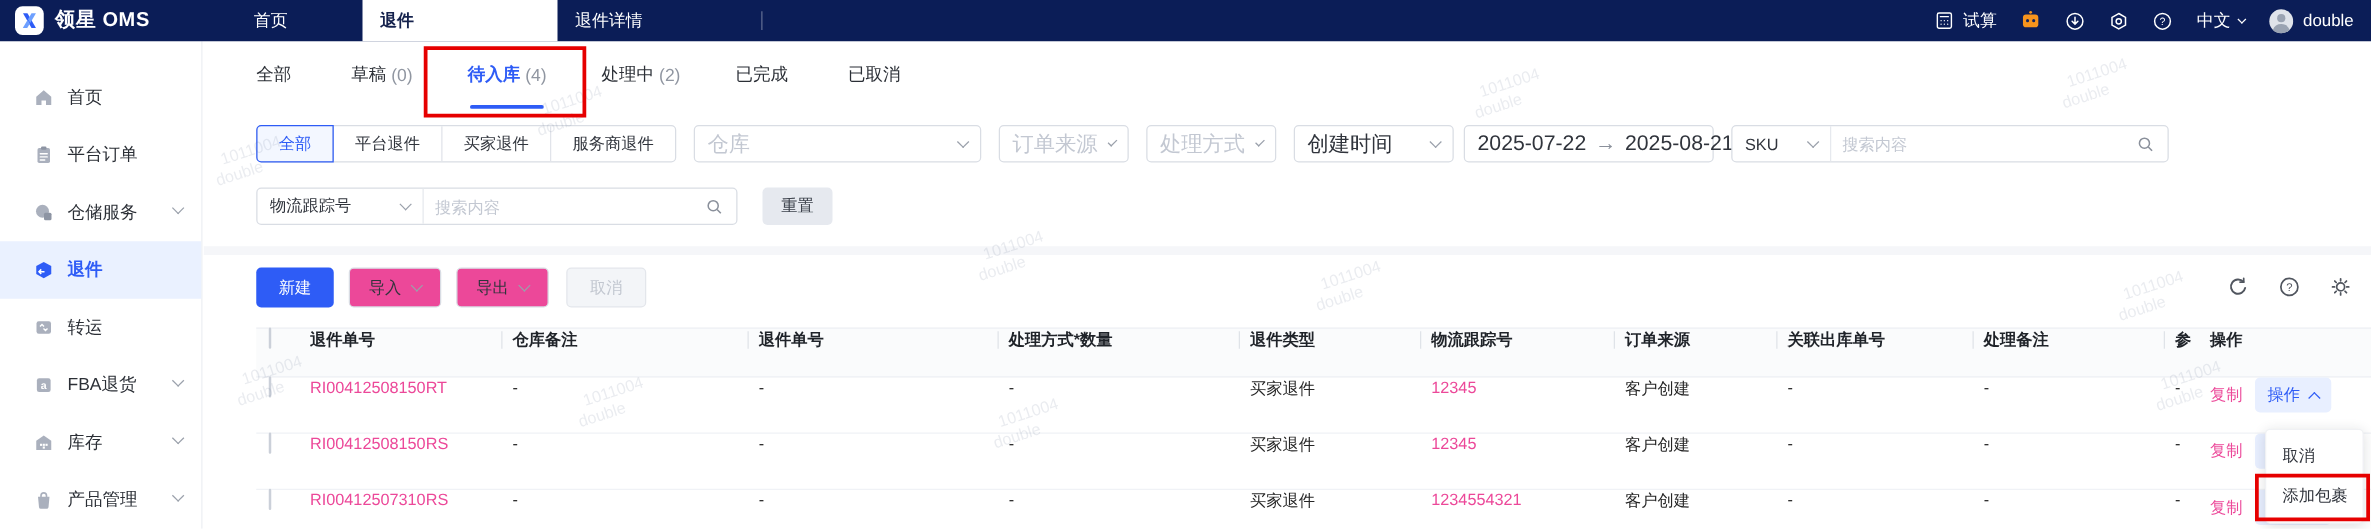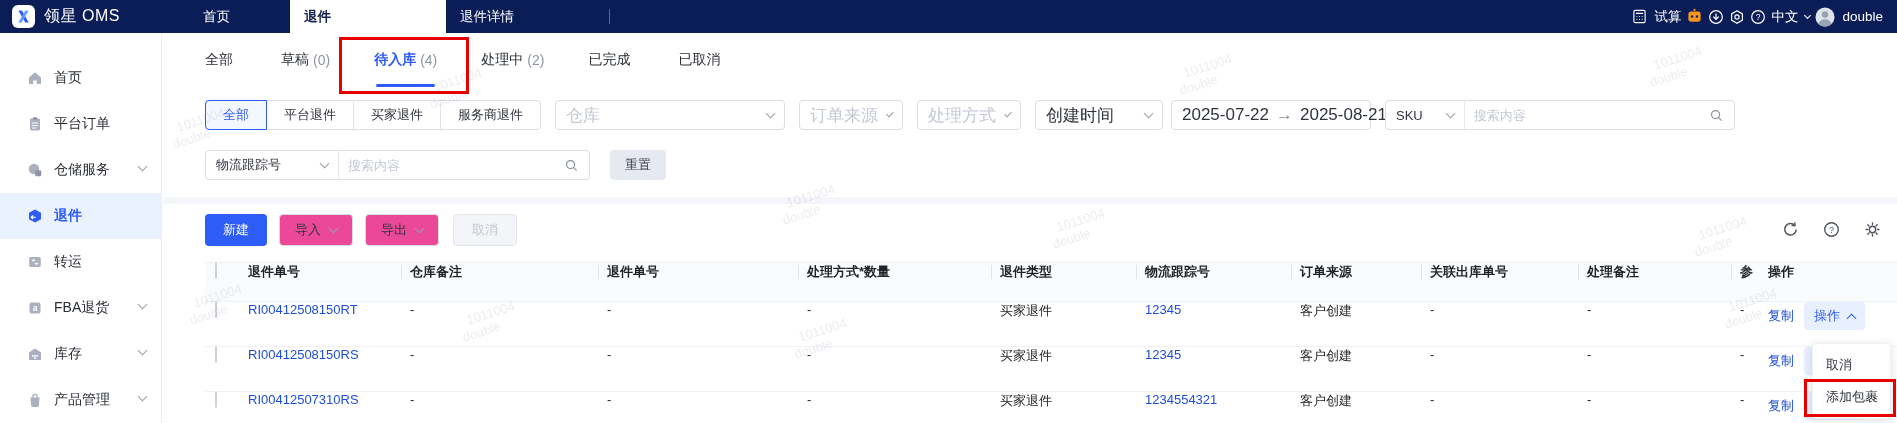--- a/index.html
+++ b/index.html
@@ -4,26 +4,26 @@
 <style>
   *{margin:0;padding:0;box-sizing:border-box}
   html,body{width:1897px;height:423px;overflow:hidden;background:#fff;
     font-family:"Liberation Sans","DejaVu Sans",sans-serif;color:#262626;position:relative}
   svg{display:block}
 
   
   .topbar{position:absolute;left:0;top:0;width:1897px;height:33px;background:#0b1d57;z-index:50;color:#fff}
   .logo{position:absolute;left:12px;top:0;height:33px;display:flex;align-items:center;gap:9px}
   .logo-badge{width:23px;height:23px;border-radius:6px;background:#fff;display:flex;align-items:center;justify-content:center}
-  .logo-text{font-size:16px;font-weight:normal;letter-spacing:.5px}
+  .logo-text{font-size:16px;font-weight:bold;letter-spacing:.5px}
   .nav-item{position:absolute;top:0;height:33px;display:flex;align-items:center;font-size:13.5px;cursor:pointer}
   .nav-active{position:absolute;left:290px;top:0;width:156px;height:33px;background:#fff;color:#15224d;
     display:flex;align-items:center;padding-left:14px;font-weight:bold;font-size:13.5px;cursor:pointer}
   .nav-div{position:absolute;left:609px;top:9px;width:1px;height:15px;background:rgba(255,255,255,.35)}
-  .tb-right{position:absolute;right:14px;top:0;height:33px;display:flex;align-items:center;gap:5px;font-size:13.5px}
+  .tb-right{position:absolute;right:14px;top:0;height:33px;display:flex;align-items:center;gap:19px;font-size:13.5px}
   .tb-item{display:flex;align-items:center;gap:7px;cursor:pointer}
   .chev{width:7px;height:7px;border-right:1.6px solid #9aa0ab;border-bottom:1.6px solid #9aa0ab;
     display:inline-block;transform:rotate(45deg);margin-top:-4px}
   .chev.white{border-color:#fff;width:5px;height:5px;margin-top:-2px}
   .chev.blue{border-color:#2e5cf6}
   .chev.up{transform:rotate(-135deg);margin-top:4px}
 
   
   .sidebar{position:absolute;left:0;top:33px;width:162px;height:390px;background:#fff;
     border-right:1px solid #edeff3;z-index:45;padding-top:22px}
@@ -75,21 +75,21 @@
   .table{position:absolute;left:205px;top:262px;width:1692px;z-index:6}
   .thead,.trow{display:flex;align-items:flex-start}
   .thead{height:40px;background:#fafbfc;border-top:1px solid #edf0f4;border-bottom:1px solid #edf0f4;
     font-weight:bold;color:#1f2329;font-size:13px}
   .trow{height:45px;border-bottom:1px solid #f0f2f6;font-size:13px;color:#262626}
   .c1{width:43px}.c2{width:162px}.c3{width:197px}.c4{width:200px}.c5{width:193px}.c6{width:145px}
   .c7{width:155px}.c8{width:130px}.c9{width:157px}.c10{width:153px}.c11{width:28px}.c12{width:129px}
   .cell{position:relative;white-space:nowrap}
   .sep::before{content:'';position:absolute;left:-9px;top:50%;margin-top:-7px;width:1px;height:14px;background:#dfe3e8}
   .cbx{width:14px;height:14px;border:1px solid #cbd0d9;border-radius:3px;background:#fff;margin-left:10px;cursor:pointer}
-  .link{color:#1d4ed8;cursor:pointer;text-decoration:none}
+  .link{color:#ec4899;cursor:pointer;text-decoration:none}
   .op-chip{display:inline-flex;align-items:center;gap:8px;height:28px;padding:0 10px;background:#e8efff;
     border-radius:4px;color:#2e5cf6;margin-left:10px;font-size:13px;cursor:pointer}
   .opcell{display:flex;align-items:center}
 
   
   .menu{position:absolute;left:1812px;top:343px;width:79px;background:#fff;border-radius:4px;
     box-shadow:0 2px 10px rgba(31,35,41,.14);border:1px solid #f0f1f4;padding:5px 0;z-index:40}
   .menu-item{height:32px;display:flex;align-items:center;padding-left:13px;font-size:13px;color:#30343c;cursor:pointer}
 
   

